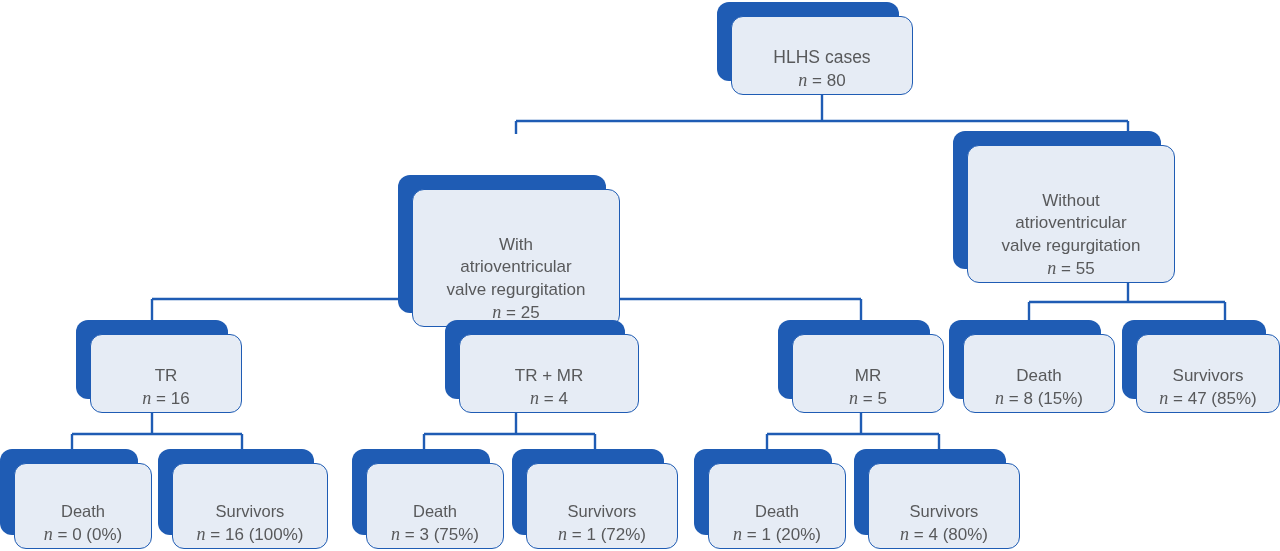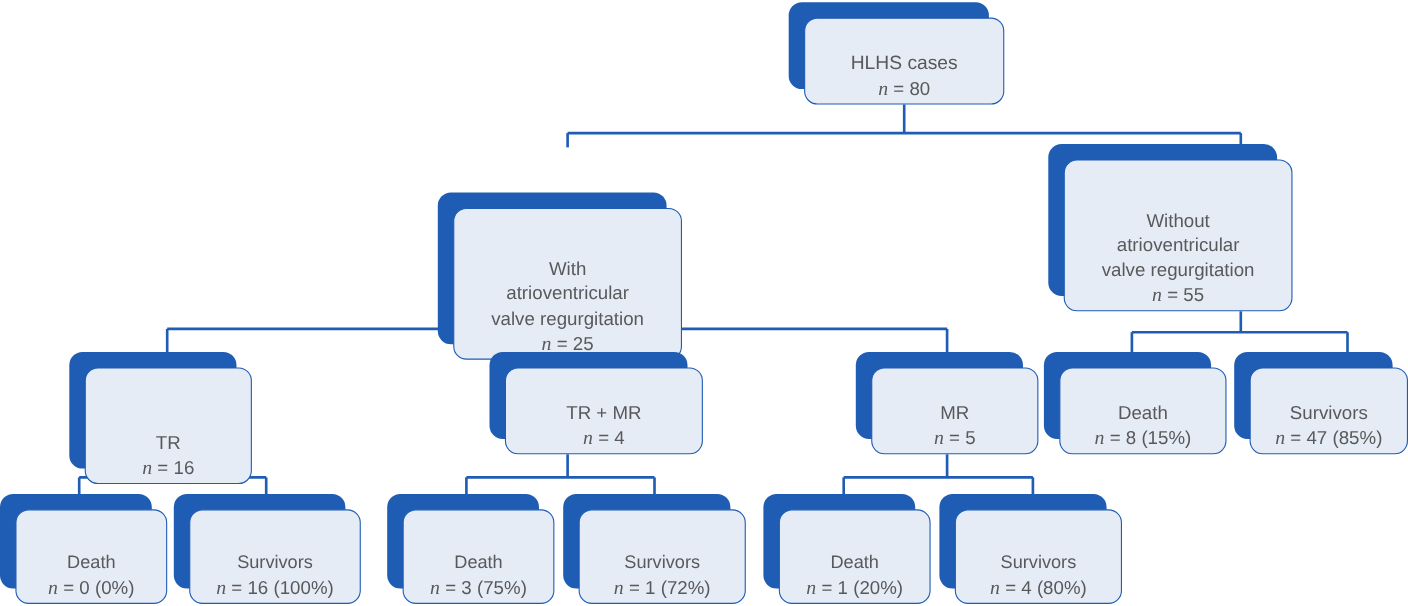--- a/index.html
+++ b/index.html
@@ -135,21 +135,21 @@
   <div class="node" style="left:953px; top:131px; width:222px; height:152px;">
     <div class="plate"></div>
     <div class="card">
       <span class="line t-md">Without</span>
       <span class="line t-md">atrioventricular</span>
       <span class="line t-md">valve regurgitation</span>
       <span class="line stat"><i class="nn">n</i>&nbsp;<span>=</span>&nbsp;<span>55</span></span>
     </div>
   </div>
 
-  <div class="node" style="left:63px; top:320px; width:166px; height:120px;">
+  <div class="node" style="left:76px; top:320px; width:166px; height:93px;">
     <div class="plate"></div>
     <div class="card">
       <span class="line t-md">TR</span>
       <span class="line stat"><i class="nn">n</i>&nbsp;<span>=</span>&nbsp;<span>16</span></span>
     </div>
   </div>
 
   <div class="node" style="left:433px; top:320px; width:194px; height:93px;margin-left:12px;">
     <div class="plate"></div>
     <div class="card">

